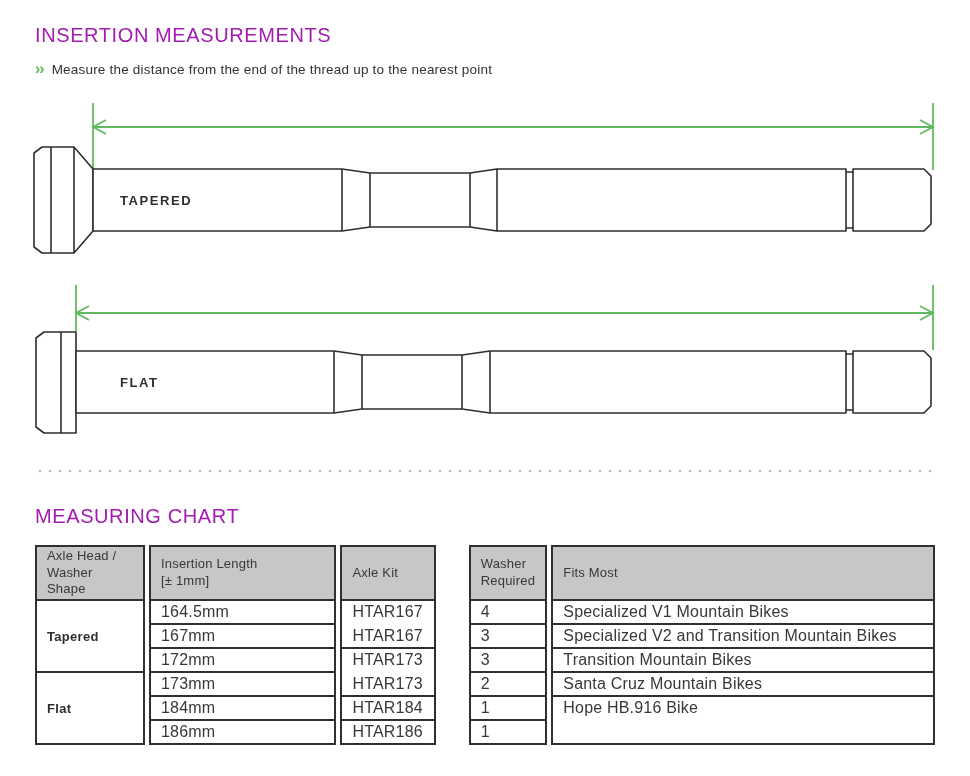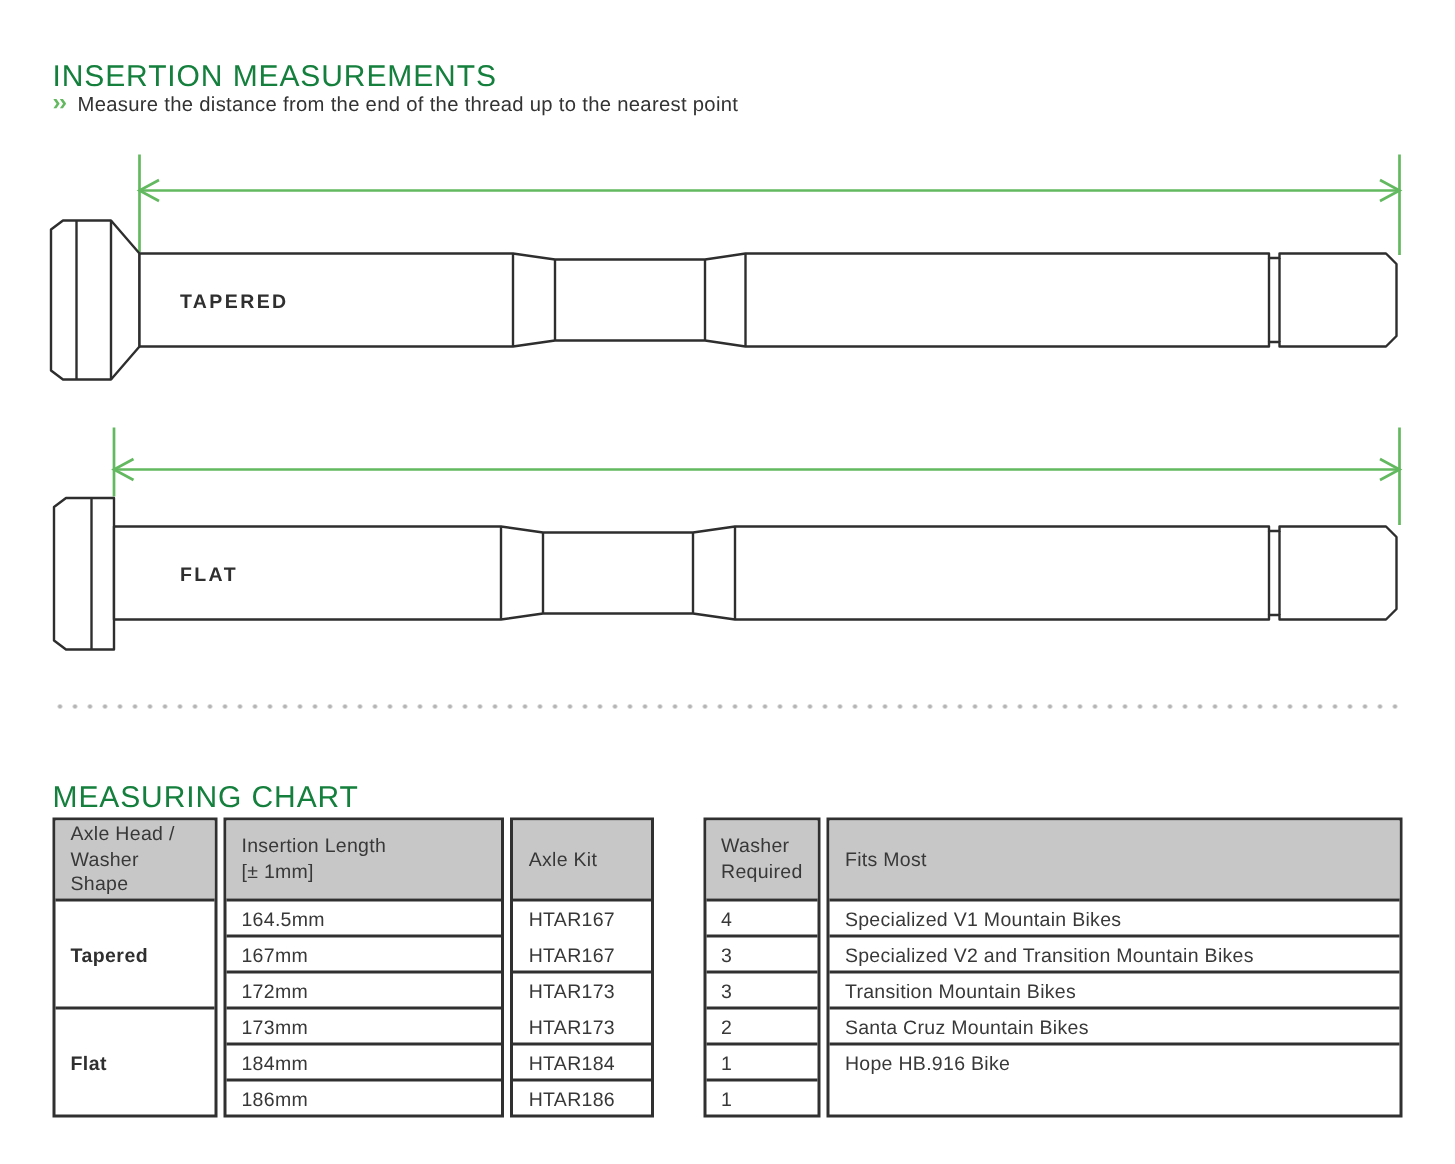--- a/index.html
+++ b/index.html
@@ -1,21 +1,21 @@
 <!DOCTYPE html>
 <html><head>
 <meta charset="utf-8">
 <style>
   html,body{margin:0;padding:0;background:#ffffff;}
   body{font-family:"Liberation Sans","DejaVu Sans",sans-serif;color:#383838;}
   #page{position:relative;width:970px;height:776px;background:#fff;overflow:hidden;}
 
   .sec-title{
     position:absolute;left:35px;
-    font-size:20px;font-weight:500;letter-spacing:0.6px;color:#15803d;margin-top:16px;
+    font-size:20px;font-weight:500;letter-spacing:0.6px;color:#a21caf;
   }
   #title1{top:24px;}
   #title2{top:505px;}
 
   #instruction{
     position:absolute;left:35px;top:61px;font-size:13.5px;color:#333;
     display:flex;align-items:center;gap:8px;letter-spacing:0.2px;
   }
   #instruction .chev{color:#63b95f;font-weight:bold;font-size:16px;line-height:1;letter-spacing:-1px;}
 
@@ -32,21 +32,21 @@
   #mtable *{box-sizing:border-box;}
   .col{border:2px solid #303030;background:#fff;}
   .c1{width:112px;} .c2{width:191px;} .c3{width:97px;} .c4{width:80px;margin-left:29px;} .c5{width:391px;}
   .hd{
     height:52px;background:#c7c7c7;display:flex;align-items:center;
     padding:0 10px;font-size:13px;line-height:1.3;white-space:pre-line;
     color:#383838;letter-spacing:0.2px;
   }
   .row{
     height:24px;border-top:2px solid #303030;display:flex;align-items:center;
-    padding:0 10px;font-size:13px;letter-spacing:0.2px;color:#383838;
+    padding:0 10px;font-size:16px;letter-spacing:0.2px;color:#383838;
     white-space:nowrap;overflow:hidden;
   }
   .row.noline{border-top-color:transparent;}
   .grp{
     height:72px;border-top:2px solid #303030;display:flex;align-items:center;
     padding:0 10px;font-size:13px;font-weight:bold;letter-spacing:0.3px;color:#2f2f2f;
   }
 </style>
 </head>
 <body>

